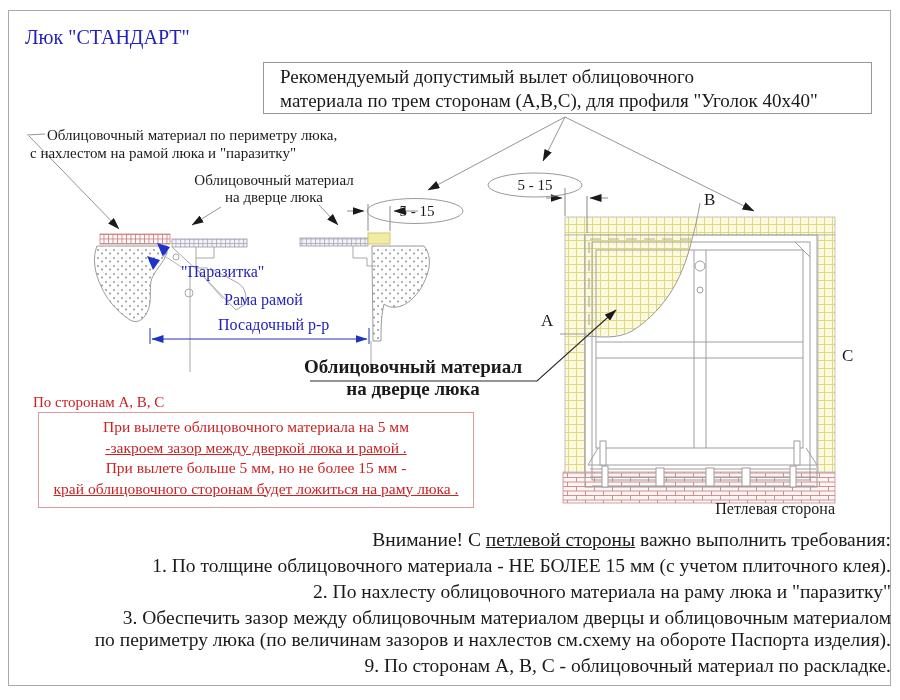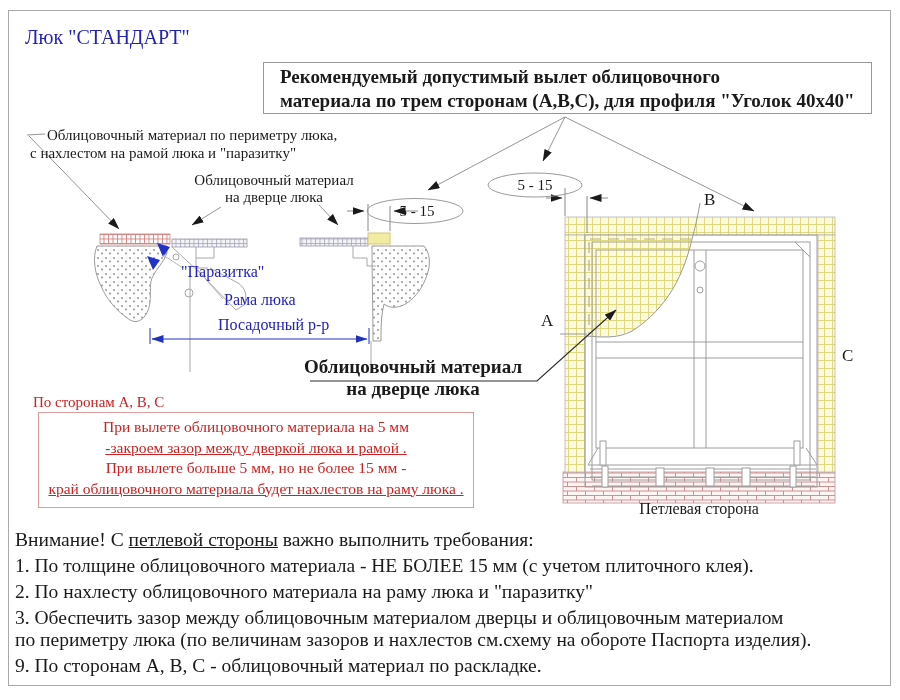--- a/index.html
+++ b/index.html
@@ -7,40 +7,40 @@
         font-family:"Liberation Serif","DejaVu Serif",serif;color:#1a1a1a;}
   .frame{position:absolute;left:8px;top:10px;width:881px;height:674px;border:1px solid #a9a9a9;z-index:0;}
   .abs{position:absolute;z-index:4;}
   .drawing{position:absolute;left:0;top:0;z-index:1;}
   .watermark{position:absolute;left:55px;top:298px;width:800px;z-index:2;
              font-family:"Liberation Sans","DejaVu Sans",sans-serif;font-weight:bold;
              font-size:128px;line-height:1;color:#b9b9b9;opacity:.40;text-align:center;
              letter-spacing:0;pointer-events:none;}
   .title{left:25px;top:26px;font-size:20px;color:#2222bb;}
   .rec-box{left:263px;top:62px;width:591px;height:48px;border:1px solid #979797;
-           padding:2px 0 0 16px;font-size:19px;line-height:24px;font-weight:bold;}
+           padding:2px 0 0 16px;font-size:19px;line-height:24px;}
   .lbl-perimeter{left:30px;top:127px;font-size:15px;line-height:17.5px;white-space:nowrap;}
   .lbl-perimeter .l1{padding-left:17px;}
   .lbl-door-small{left:186px;top:172px;width:176px;text-align:center;font-size:15px;line-height:16.5px;}
   .blue{color:#2222bb;font-size:16px;white-space:nowrap;}
   .lbl-parasitka{left:181px;top:263px;}
   .lbl-rama{left:224px;top:291px;}
   .lbl-posad{left:218px;top:316px;}
   .side-letter{font-size:17px;}
   .lbl-a{left:541px;top:311px;}
   .lbl-b{left:704px;top:190px;}
   .lbl-c{left:842px;top:346px;}
-  .lbl-hinge{left:563px;top:500px;width:272px;text-align:center;font-size:16px;}
+  .lbl-hinge{left:563px;top:500px;width:272px;text-align:right;font-size:16px;}
   .lbl-bold{left:290px;top:356px;width:246px;text-align:center;font-weight:bold;
             font-size:19px;line-height:22px;}
   .red-head{left:33px;top:394px;color:#cc2222;font-size:15px;}
   .red-box{left:38px;top:412px;width:434px;height:90px;border:1px solid #de9c9c;
            color:#cc2222;font-size:15.5px;line-height:20.5px;text-align:center;padding-top:4px;}
   .red-box .u{text-decoration:underline;}
-  .attention{left:15px;top:527px;width:876px;font-size:19.5px;line-height:26px;}
+  .attention{left:15px;top:527px;width:876px;font-size:19.5px;line-height:26px;text-align:right;}
   .attention .u{text-decoration:underline;}
   .attention .cont{margin-top:-4px;}
 </style>
 </head>
 <body>
 
 <div class="page">
   <div class="frame"></div>
 
   <svg class="drawing" width="900" height="700" viewBox="0 0 900 700">
@@ -176,41 +176,41 @@
     <div class="l1">Облицовочный материал по периметру люка,</div>
     <div>с нахлестом на рамой люка и "паразитку"</div>
   </div>
 
   <div class="abs lbl-door-small">
     <div>Облицовочный материал</div>
     <div>на дверце люка</div>
   </div>
 
   <div class="abs blue lbl-parasitka">"Паразитка"</div>
-  <div class="abs blue lbl-rama">Рама люка</div>
+  <div class="abs blue lbl-rama">Рама рамой</div>
   <div class="abs blue lbl-posad">Посадочный р-р</div>
 
   <div class="abs side-letter lbl-a">А</div>
   <div class="abs side-letter lbl-b">В</div>
   <div class="abs side-letter lbl-c">С</div>
 
   <div class="abs lbl-hinge">Петлевая сторона</div>
 
   <div class="abs lbl-bold">
     <div>Облицовочный материал</div>
     <div>на дверце люка</div>
   </div>
 
   <div class="abs red-head">По сторонам А, В, С</div>
 
   <div class="abs red-box">
     <div>При вылете облицовочного материала  на 5 мм</div>
     <div class="u">-закроем зазор между дверкой люка и рамой .</div>
     <div>При вылете больше 5 мм, но не более 15 мм -</div>
-    <div class="u">край облицовочного материала будет нахлестов на раму люка .</div>
+    <div class="u">край облицовочного сторонам будет ложиться на раму люка .</div>
   </div>
 
   <div class="abs attention">
     <div><span>Внимание! С </span><span class="u">петлевой стороны</span><span> важно выполнить требования:</span></div>
     <div>1. По толщине облицовочного материала - НЕ БОЛЕЕ 15 мм (с учетом плиточного клея).</div>
     <div>2. По нахлесту облицовочного материала на раму люка и "паразитку"</div>
     <div>3. Обеспечить зазор между облицовочным материалом дверцы и облицовочным материалом</div>
     <div class="cont"> по периметру люка (по величинам зазоров и нахлестов см.схему на обороте Паспорта изделия).</div>
     <div>9. По сторонам А, В, С - облицовочный материал по раскладке.</div>
   </div>

